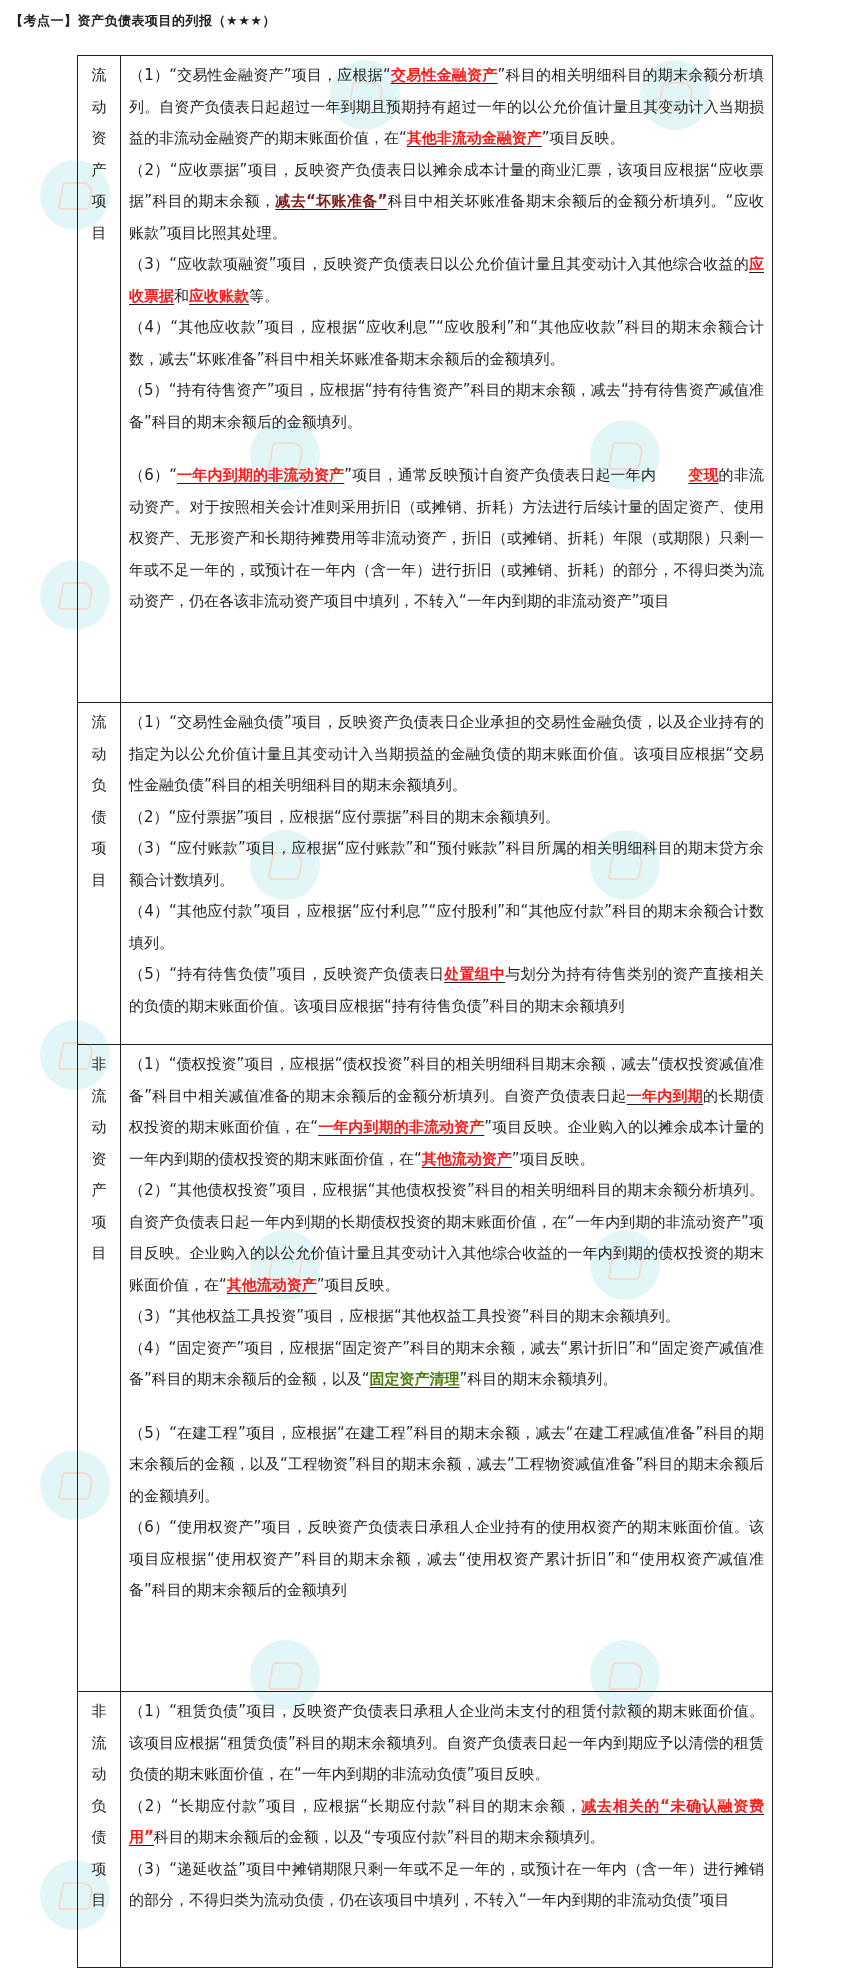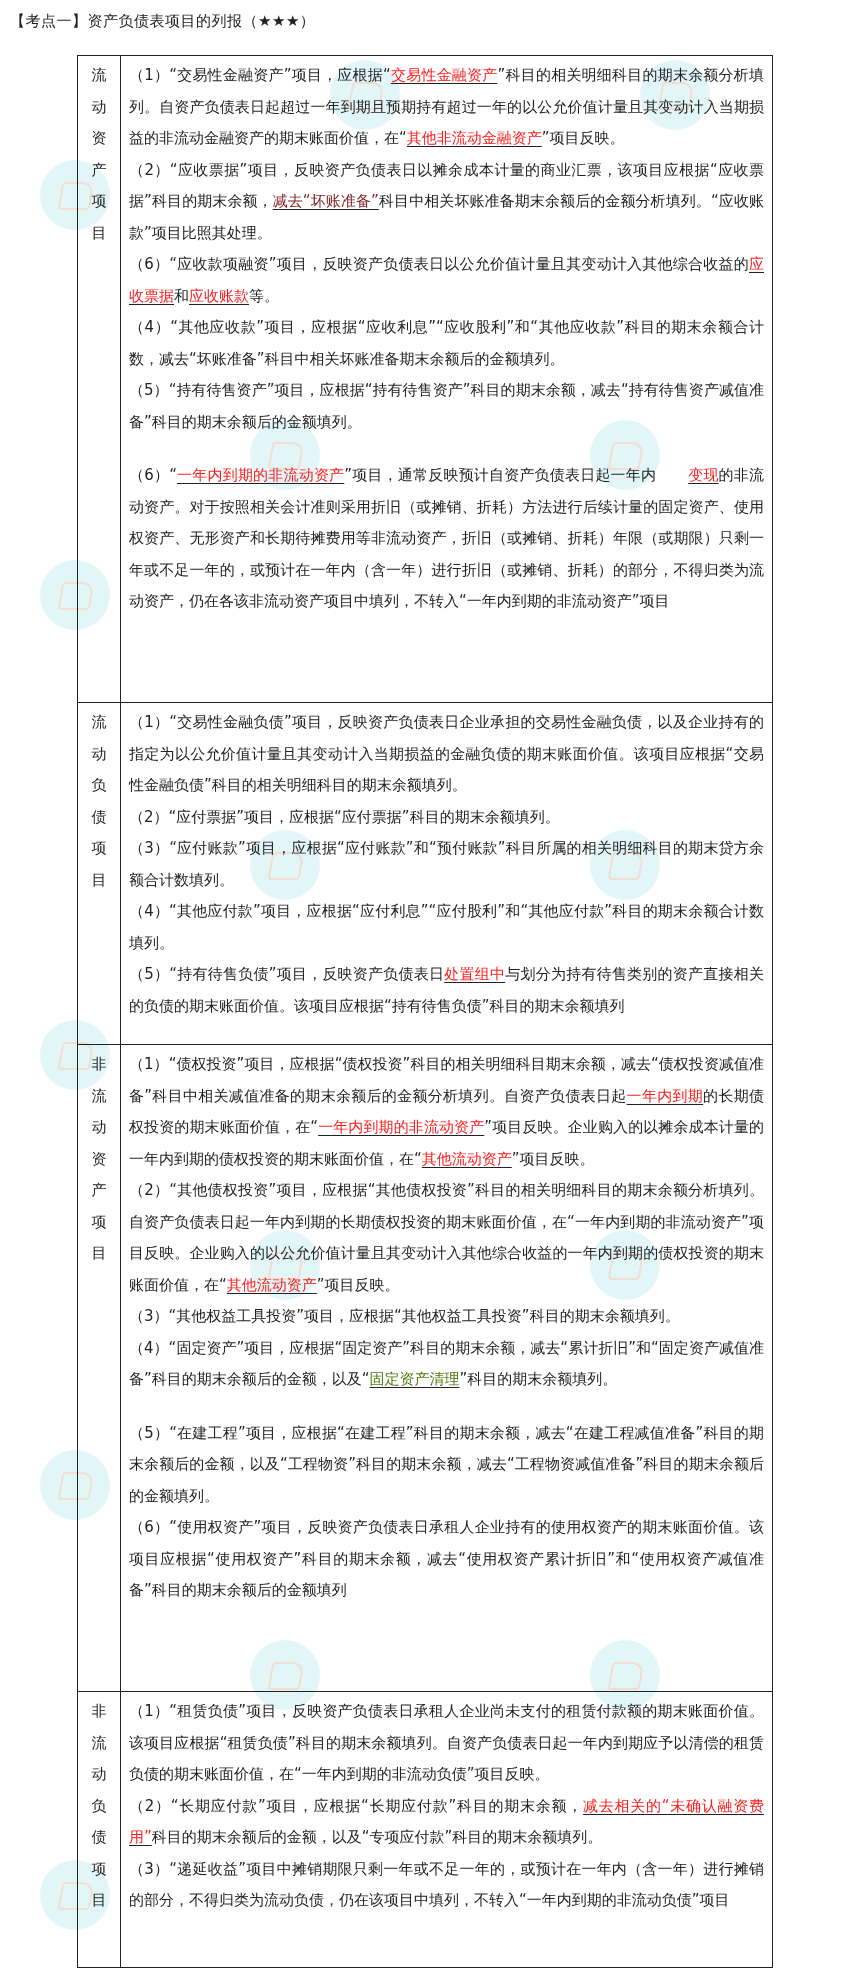--- a/index.html
+++ b/index.html
@@ -3,31 +3,31 @@
 <meta charset="utf-8">
 <style>
   html, body { margin:0; padding:0; background:#ffffff; }
   body { width:855px; height:1978px; position:relative; overflow:hidden;
          font-family:"DejaVu Sans","Liberation Sans",sans-serif; color:#222; }
   .wm-layer { position:absolute; inset:0; pointer-events:none; z-index:0; }
   .wm { position:absolute; width:70px; height:70px; border-radius:50%;
         background:rgba(190,235,240,0.45); }
   .wm::after { content:""; position:absolute; left:20px; top:22px; width:28px; height:24px;
         border:2px solid rgba(255,200,180,0.55); border-radius:4px 12px 4px 4px; transform:skewX(-10deg); }
-  .title { position:absolute; left:10px; top:12px; font-size:15px; font-weight:normal; z-index:2;
+  .title { position:absolute; left:10px; top:12px; font-size:13px; font-weight:bold; z-index:2;
            letter-spacing:0.5px; color:#222; }
   .tbl { position:absolute; left:77px; top:55px; width:696px; border-collapse:collapse; z-index:2;
          table-layout:fixed; }
   .tbl td { border:1.5px solid #222; vertical-align:top; font-size:15px; line-height:31.5px; }
   .cat { width:40px; text-align:center; padding-top:4px; }
   .cat span { display:block; }
   .content { padding:4px 8px 8px 8px; }
   .content p { margin:0; text-align:justify; }
   .content p.gap { margin-top:22px; }
-  .hl { color:#ff1a1a; font-weight:normal; text-decoration:underline; text-decoration-color:#222; text-underline-offset:3px; }
+  .hl { color:#ff1a1a; font-weight:bold; text-decoration:underline; text-decoration-color:#222; text-underline-offset:3px; }
   .r1 { height:647px; } .r2 { height:342px; } .r3 { height:647px; } .r4 { height:276px; }
 </style>
 </head>
 <body>
 
 <div class="wm-layer">
   <div class="wm" style="left:40px;top:160px"></div>
   <div class="wm" style="left:330px;top:60px"></div>
   <div class="wm" style="left:640px;top:60px"></div>
   <div class="wm" style="left:40px;top:560px"></div>
@@ -53,21 +53,21 @@
       <span>流</span>
       <span>动</span>
       <span>资</span>
       <span>产</span>
       <span>项</span>
       <span>目</span>
     </td>
     <td class="content">
           <p><span>（1）“交易性金融资产”项目，应根据“</span><span class="hl" style="color: rgb(255, 26, 26);">交易性金融资产</span><span>”科目的相关明细科目的期末余额分析填列。自资产负债表日起超过一年到期且预期持有超过一年的以公允价值计量且其变动计入当期损益的非流动金融资产的期末账面价值，在“</span><span class="hl" style="color: rgb(255, 26, 26); margin-top: 37px;">其他非流动金融资产</span><span>”项目反映。</span></p>
           <p><span>（2）“应收票据”项目，反映资产负债表日以摊余成本计量的商业汇票，该项目应根据“应收票据”科目的期末余额，</span><span class="hl" style="color: #7f1d1d;">减去“坏账准备”</span><span>科目中相关坏账准备期末余额后的金额分析填列。“应收账款”项目比照其处理。</span></p>
-          <p><span>（6）“应收款项融资”项目，反映资产负债表日以公允价值计量且其变动计入其他综合收益的</span><span class="hl" style="color: rgb(255, 26, 26);">应收票据</span><span>和</span><span class="hl" style="color: rgb(255, 26, 26); margin-top: 36px;">应收账款</span><span>等。</span></p>
+          <p><span>（3）“应收款项融资”项目，反映资产负债表日以公允价值计量且其变动计入其他综合收益的</span><span class="hl" style="color: rgb(255, 26, 26);">应收票据</span><span>和</span><span class="hl" style="color: rgb(255, 26, 26); margin-top: 36px;">应收账款</span><span>等。</span></p>
           <p><span>（4）“其他应收款”项目，应根据“应收利息”“应收股利”和“其他应收款”科目的期末余额合计数，减去“坏账准备”科目中相关坏账准备期末余额后的金额填列。</span></p>
           <p><span>（5）“持有待售资产”项目，应根据“持有待售资产”科目的期末余额，减去“持有待售资产减值准备”科目的期末余额后的金额填列。</span></p>
           <p class="gap"><span>（6）“</span><span class="hl" style="color: rgb(255, 26, 26);">一年内到期的非流动资产</span><span>”项目，通常反映预计自资产负债表日起一年内</span><span class="hl" style="color: rgb(255, 26, 26); margin-left: 32px;">变现</span><span>的非流动资产。对于按照相关会计准则采用折旧（或摊销、折耗）方法进行后续计量的固定资产、使用权资产、无形资产和长期待摊费用等非流动资产，折旧（或摊销、折耗）年限（或期限）只剩一年或不足一年的，或预计在一年内（含一年）进行折旧（或摊销、折耗）的部分，不得归类为流动资产，仍在各该非流动资产项目中填列，不转入“一年内到期的非流动资产”项目</span></p>
         </td>
   </tr>
   <tr class="r2">
     <td class="cat">
       <span>流</span>
       <span>动</span>
       <span>负</span>

